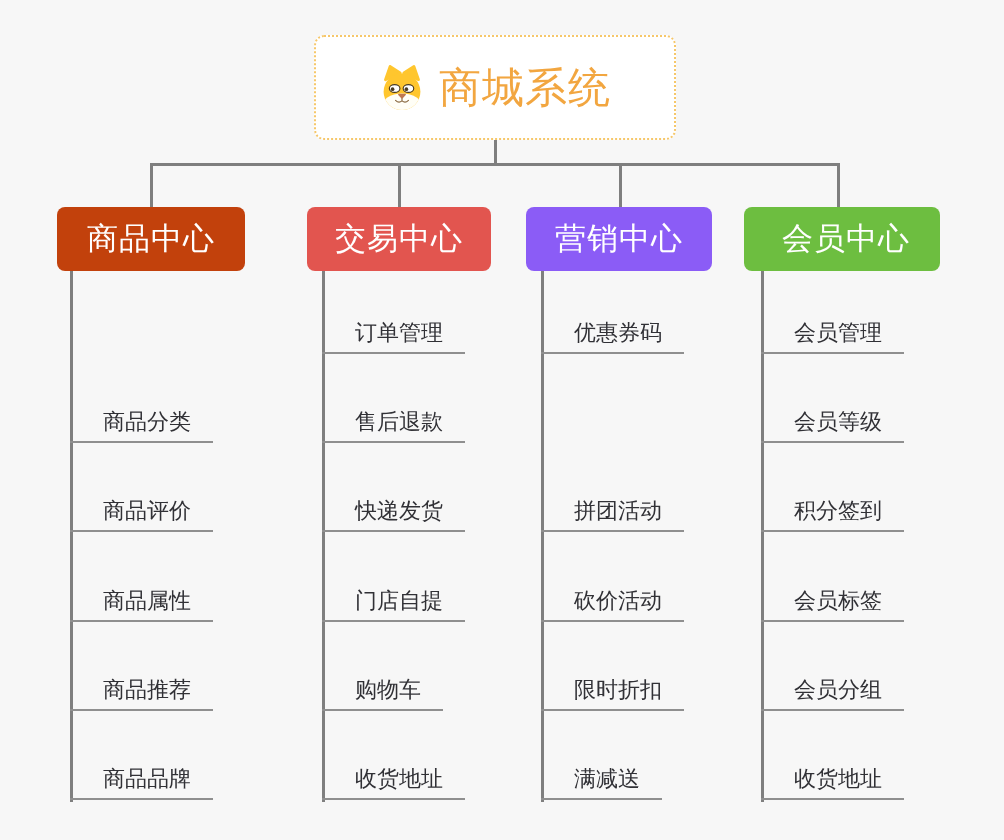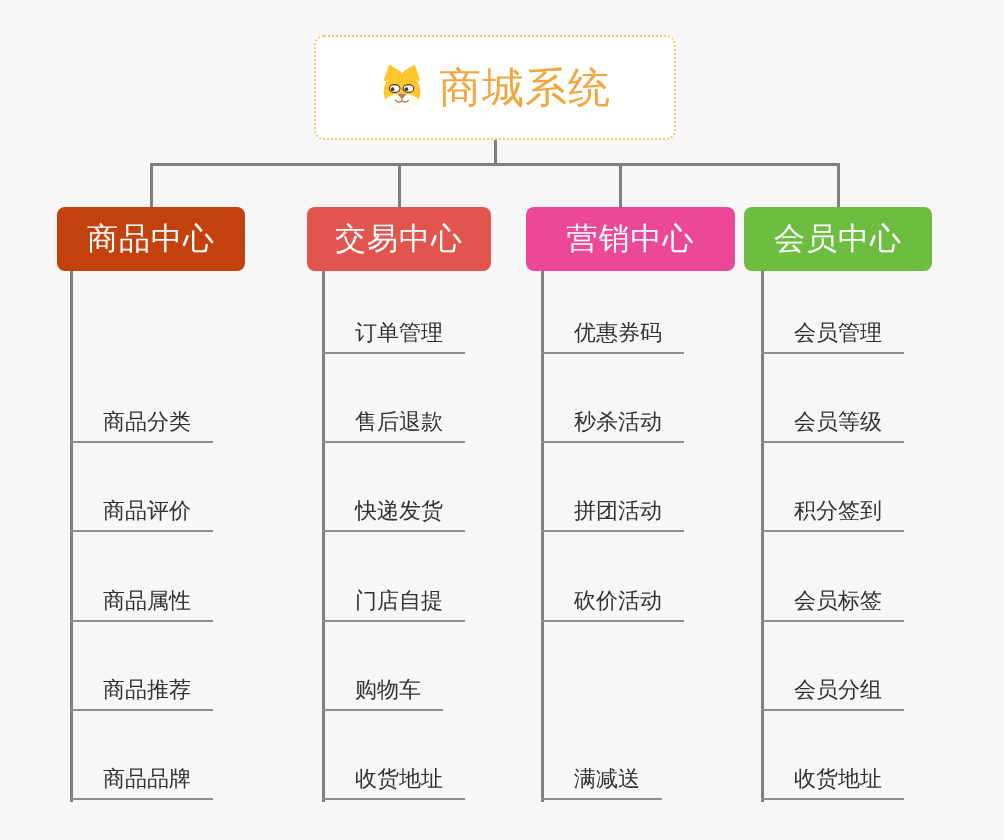--- a/index.html
+++ b/index.html
@@ -70,40 +70,40 @@
       <circle cx="29.5" cy="54.5" r="4" fill="#4A3B22"></circle>
       <circle cx="59.5" cy="54.5" r="4" fill="#4A3B22"></circle>
       <polygon points="43,66 57,66 50,74" fill="#BF7850" stroke="#BF7850" stroke-width="3" stroke-linejoin="round"></polygon>
       <path d="M50,75 L50,80 M36,79 Q43,86 50,80 Q57,86 64,79" fill="none" stroke="#8A6A43" stroke-width="2.5" stroke-linecap="round"></path>
     </svg>
     <span class="root-label">商城系统</span>
   </div>
 
   <div class="node" style="left: 57px; width: 188px; background-color: #c2410c;">商品中心</div>
   <div class="node" style="left: 307px; width: 184px; background-color: rgb(226, 85, 79);">交易中心</div>
-  <div class="node" style="left: 526px; width: 209px; background-color: #ec4899;">营销中心</div>
-  <div class="node" style="left: 744px; width: 188px; background-color: rgb(109, 190, 64);">会员中心</div>
+  <div class="node" style="left: 526px; width: 186px; background-color: #8b5cf6;">营销中心</div>
+  <div class="node" style="left: 744px; width: 188px; background-color: rgb(109, 190, 64); padding-left: 8px;">会员中心</div>
 
   <div class="leaf" style="left:70px;top:498px">商品评价</div>
   <div class="leaf" style="left:70px;top:409px">商品分类</div>
   <div class="leaf" style="left:70px;top:588px">商品属性</div>
   <div class="leaf" style="left:70px;top:677px">商品推荐</div>
   <div class="leaf" style="left:70px;top:766px">商品品牌</div>
 
   <div class="leaf" style="left:322px;top:320px">订单管理</div>
   <div class="leaf" style="left:322px;top:498px">快递发货</div>
   <div class="leaf" style="left:322px;top:409px">售后退款</div>
   <div class="leaf" style="left:322px;top:588px">门店自提</div>
   <div class="leaf" style="left:322px;top:677px">购物车</div>
   <div class="leaf" style="left:322px;top:766px">收货地址</div>
 
   <div class="leaf" style="left:541px;top:320px">优惠券码</div>
-  <div class="leaf" style="left:541px;top:409px">秒杀活动</div>
   <div class="leaf" style="left:541px;top:498px">拼团活动</div>
   <div class="leaf" style="left:541px;top:588px">砍价活动</div>
+  <div class="leaf" style="left:541px;top:677px">限时折扣</div>
   <div class="leaf" style="left:541px;top:766px">满减送</div>
 
   <div class="leaf" style="left:761px;top:320px">会员管理</div>
   <div class="leaf" style="left:761px;top:409px">会员等级</div>
   <div class="leaf" style="left:761px;top:498px">积分签到</div>
   <div class="leaf" style="left:761px;top:588px">会员标签</div>
   <div class="leaf" style="left:761px;top:677px">会员分组</div>
   <div class="leaf" style="left:761px;top:766px">收货地址</div>
 
 </div>

